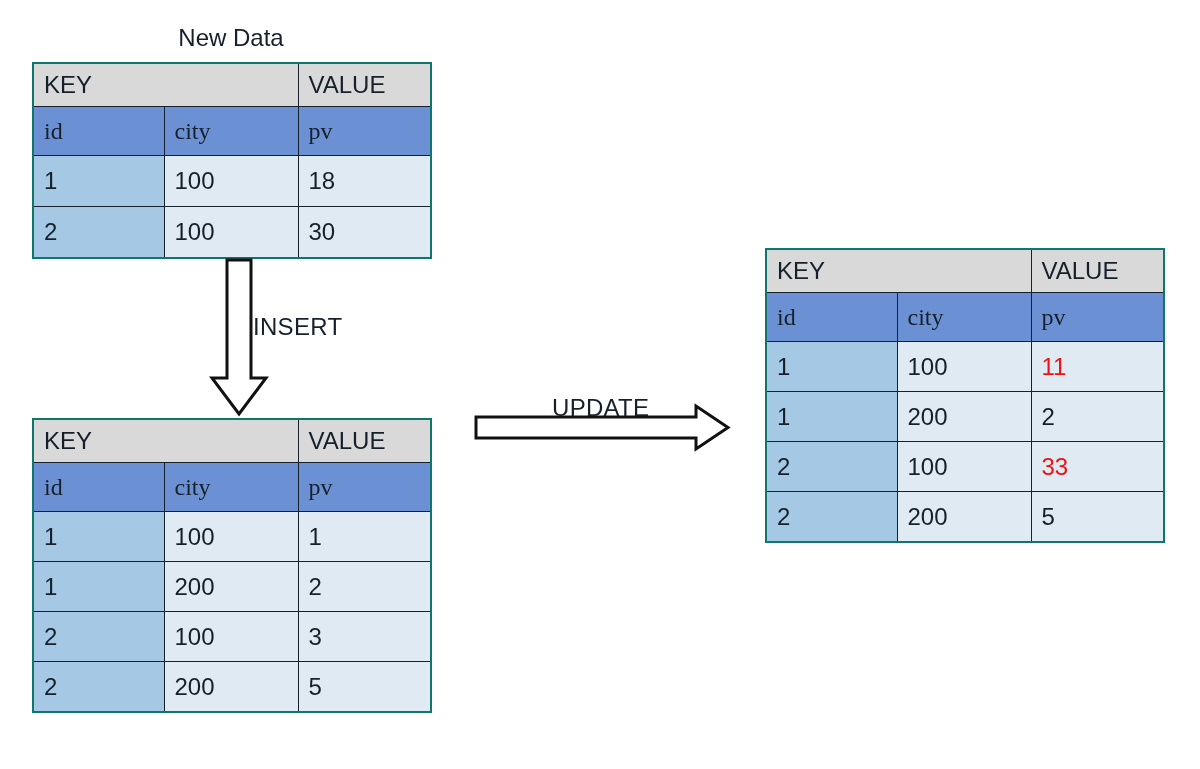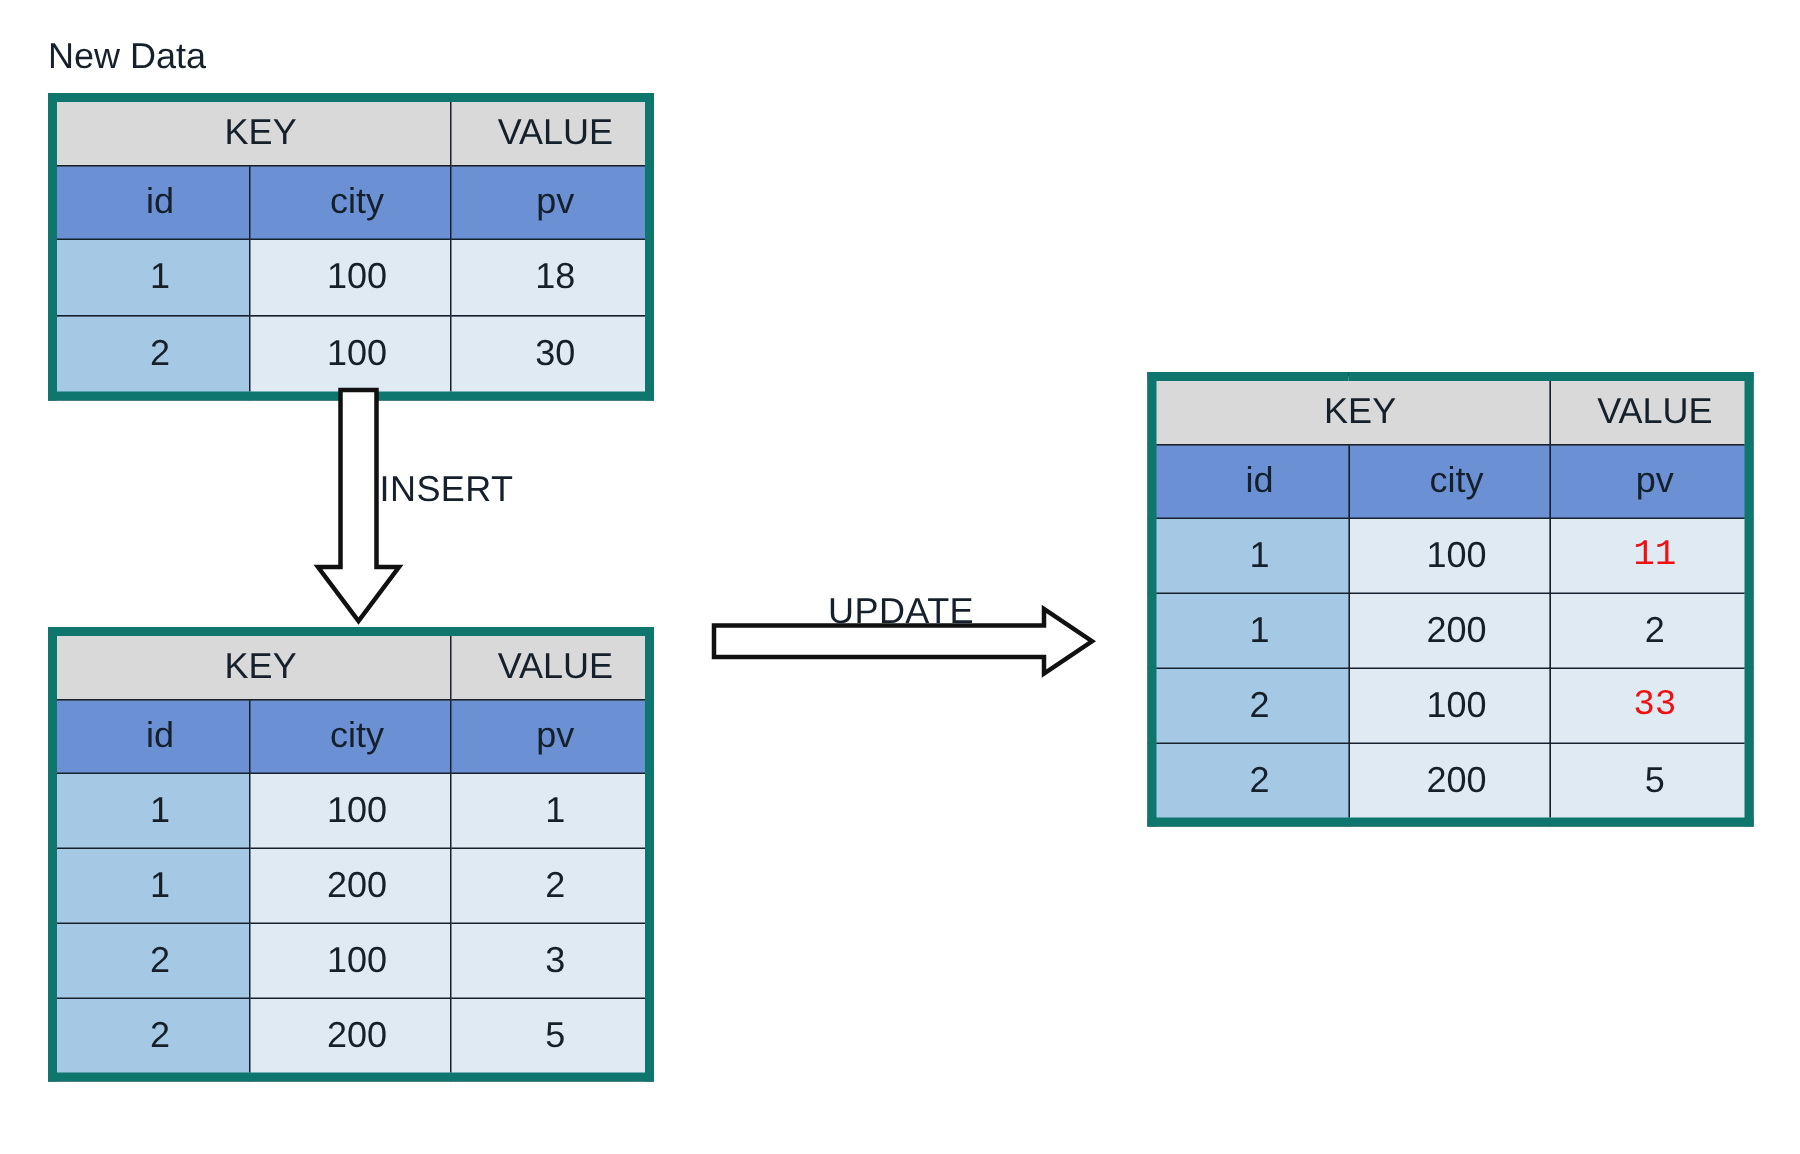--- a/index.html
+++ b/index.html
@@ -18,62 +18,61 @@
     width: 1200px;
     height: 769px;
     background: #ffffff;
     overflow: hidden;
   }
 
   
   .dtable {
     position: absolute;
     border-collapse: collapse;
-    border: 6px solid #0f766e;
-    background: #0f172a;
+    border: 2px solid #0f766e;
+    background: #7dd3fc;
     table-layout: fixed;
-    text-align: center;
   }
   .dtable td {
     border: 1px solid #17212e;
     font-size: 24px;
     line-height: 1;
     padding: 0 0 0 10px;
     vertical-align: middle;
     white-space: nowrap;
     color: #15202b;
     font-family: "Liberation Sans", sans-serif;
   }
   .dtable tr.grouprow td {
     background: #d9d9d9;
     border-left: 1px solid #17212e;
     border-right: 1px solid #17212e;
   }
   .dtable tr.colrow td {
     background: #6b91d4;
+    font-family: Liberation Serif, serif;
   }
   .dtable td.keycell {
     background: #a5c9e5;
   }
   .dtable td.valcell {
     background: #dfeaf2;
   }
   .dtable td.changed {
     color: #ee1111;
-    font-family: Liberation Mono, monospace;
   }
 
   
   .caption {
     position: absolute;
     font-size: 24px;
     line-height: 1;
     color: #15202b;
     white-space: nowrap;
-    text-align: left;
+    text-align: center;
   }
 
   
   .arrow-label {
     position: absolute;
     font-size: 24px;
     line-height: 1;
     color: #15202b;
     white-space: nowrap;
     letter-spacing: 0.3px;

